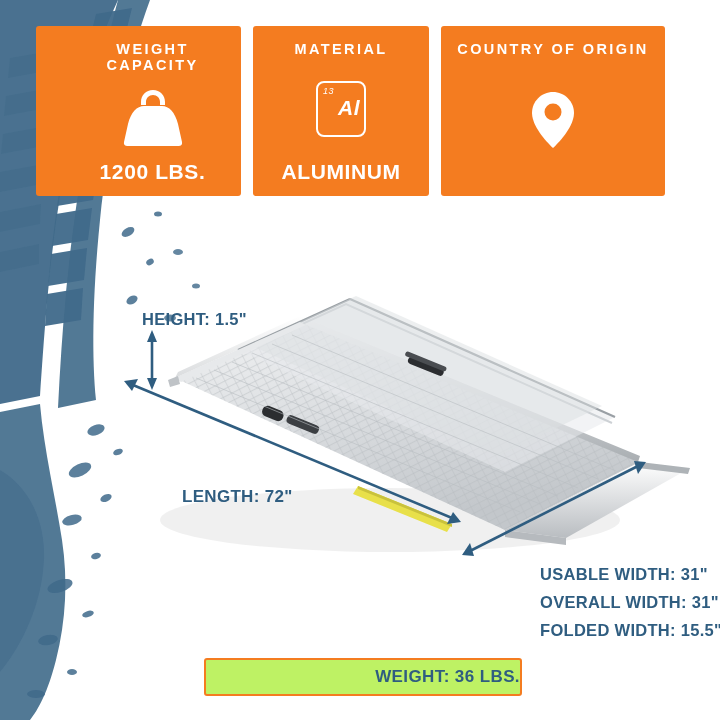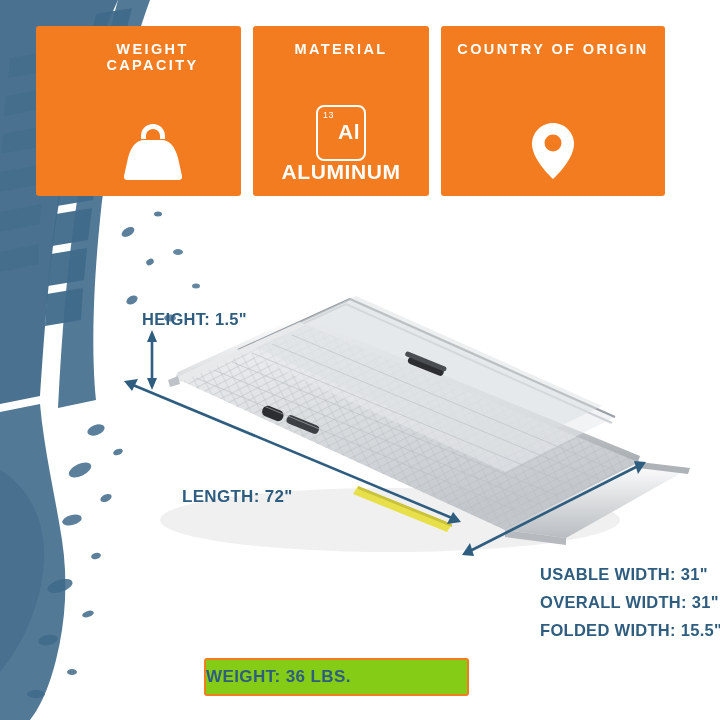--- a/index.html
+++ b/index.html
@@ -57,23 +57,24 @@
     font-size: 14.5px;
     letter-spacing: 2.4px;
     font-weight: bold;
     text-transform: uppercase;
     text-align: center;
     line-height: 1.1;
   }
   .card-icon {
     flex: 1 1 auto;
     display: flex;
-    align-items: flex-end;
+    align-items: center;
     justify-content: center;
     width: 100%;
+    font-style: italic;
   }
   .card-value {
     font-size: 21px;
     font-weight: bold;
     letter-spacing: 0.6px;
     text-align: center;
     text-transform: uppercase;
     line-height: 1;
   }
   .card.c2 .card-value,
@@ -119,28 +120,28 @@
   #length-label { left: 182px; top: 487px; }
   #usable-label { left: 540px; top: 565px; }
   #overall-label { left: 540px; top: 593px; }
   #folded-label { left: 540px; top: 621px; }
 
   
   #weight-bar {
     position: absolute;
     left: 204px;
     top: 658px;
-    width: 265px;
+    width: 318px;
     height: 38px;
     border: 2px solid #F47C20;
     border-radius: 3px;
-    background: #84cc16;
+    background: #bef264;
     display: flex;
     align-items: center;
-    justify-content: flex-start;
+    justify-content: flex-end;
     box-sizing: border-box;
   }
   #weight-bar span {
     color: #2F5D80;
     font-size: 17px;
     font-weight: bold;
     letter-spacing: 0.4px;
   }
 
   .product-layer {
@@ -214,20 +215,21 @@
   <div class="cards">
 
     <div class="card c1">
       <div class="card-title">WEIGHT CAPACITY</div>
       <div class="card-icon">
         <svg width="66" height="62" viewBox="0 0 66 62" xmlns="http://www.w3.org/2000/svg">
           <path d="M33 4 C26 4 21 9 21 16 L21 19 L26 19 L26 16 C26 12 29 9 33 9 C37 9 40 12 40 16 L40 19 L45 19 L45 16 C45 9 40 4 33 4 Z" fill="#ffffff"></path>
           <path d="M24 20 L42 20 C49 20 55 26 58 38 L62 56 C62.6 58.6 61 60 58.6 60 L7.4 60 C5 60 3.4 58.6 4 56 L8 38 C11 26 17 20 24 20 Z" fill="#ffffff"></path>
         </svg>
       </div>
+      <div class="card-value">1200 LBS.</div>
     </div>
 
     <div class="card c2">
       <div class="card-title">MATERIAL</div>
       <div class="card-icon">
         <div class="el-box">
           <span class="el-num">13</span>
           <span class="el-sym">Al</span>
         </div>
       </div>

